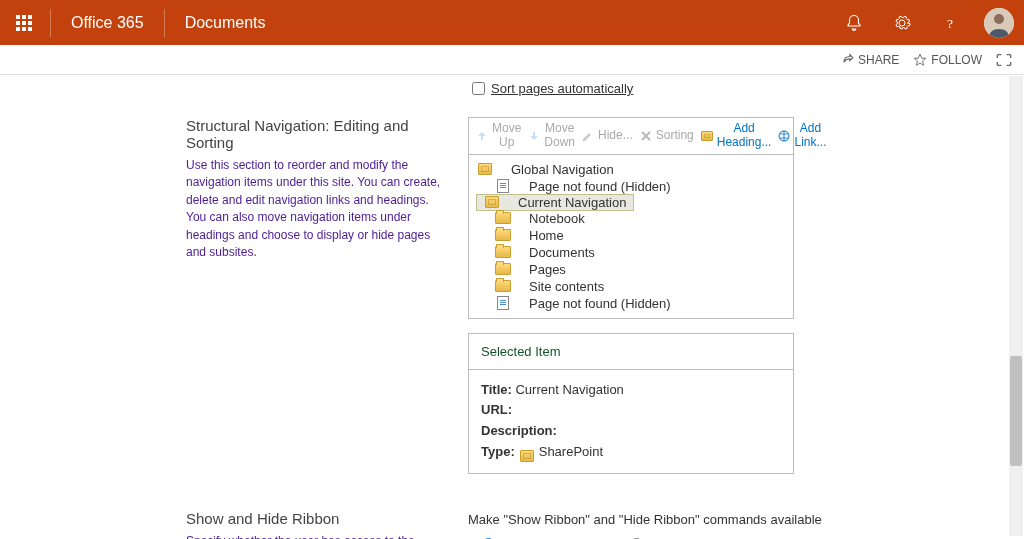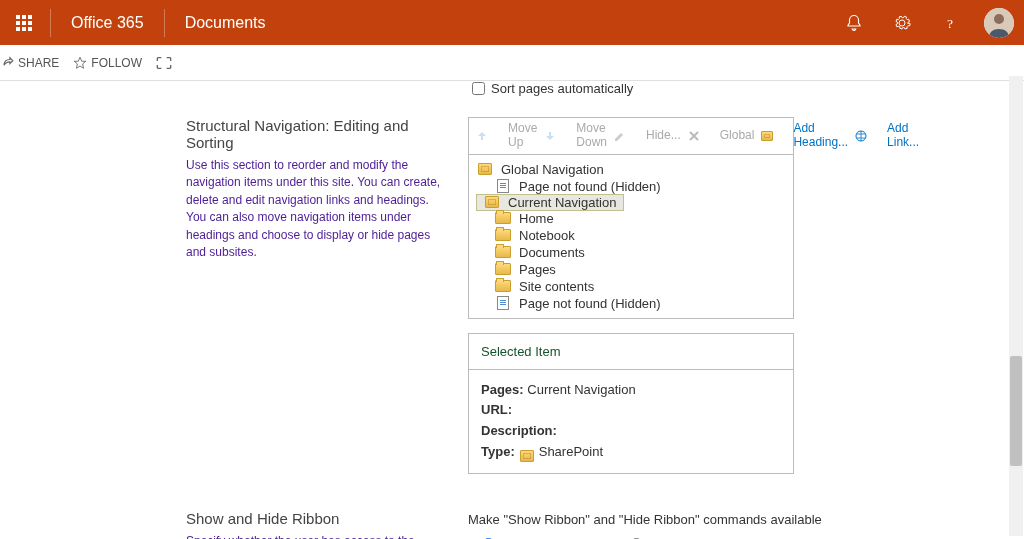--- a/index.html
+++ b/index.html
@@ -11,43 +11,43 @@
   .waffle-grid span { background: #fff; width: 4px; height: 4px; }
   .brand-sep { width: 1px; height: 28px; background: rgba(255,255,255,0.3); margin: 0 2px; }
   .brand { padding: 0 18px; font-size: 16px; font-weight: 400; }
   .brand2 { padding: 0 18px; font-size: 16px; font-weight: 400; }
   .topbar-spacer { flex: 1; }
   .topbar-icon { width: 48px; height: 45px; display: flex; align-items: center; justify-content: center; cursor: pointer; }
   .topbar-icon svg { fill: #fff; }
   .avatar { width: 30px; height: 30px; border-radius: 50%; background: #eee; margin: 0 10px; overflow: hidden; }
   .avatar svg { width: 30px; height: 30px; }
   
-  .actionbar { height: 36px; border-bottom: 1px solid #e0e0e0; display: flex; align-items: center; justify-content: flex-start; padding-right: 12px; gap: 14px; color: #555; font-size: 12px; }
+  .actionbar { height: 30px; border-bottom: 1px solid #e0e0e0; display: flex; align-items: center; justify-content: flex-end; padding-right: 12px; gap: 14px; color: #555; font-size: 12px; }
   .actionbar .act { display: flex; align-items: center; gap: 4px; cursor: pointer; }
   .actionbar svg { fill: #666; }
   
   .content { position: absolute; top: 75px; bottom: 0; left: 0; right: 0; overflow: hidden; padding: 0 40px 0 186px; }
   
-  .checkbox-row { position: absolute; left: 472px; top: 6px; font-size: 13px; color: #333; display: flex; align-items: center; gap: 6px; }
+  .checkbox-row { position: absolute; left: 472px; top: 6px; font-size: 13px; color: #333; display: flex; align-items: center; gap: 6px; text-decoration: underline; }
   .checkbox-row input { margin: 0; }
   
   .section-row { display: flex; gap: 24px; margin-top: 42px; }
   .section-left { width: 258px; flex-shrink: 0; }
   .section-left h3 { font-size: 15px; color: #444; font-weight: 400; margin-bottom: 6px; }
   .section-left p { font-size: 12px; color: #4c1d95; line-height: 1.45; }
   .section-right { flex: 1; max-width: 326px; }
   
   .toolbar { border: 1px solid #bbb; padding: 4px 6px; display: flex; align-items: center; gap: 6px; font-size: 12px; }
-  .tbtn { display: flex; align-items: center; gap: 19px; cursor: pointer; color: #4b4b4b; font-size: 12px; line-height: 1.15; }
+  .tbtn { display: flex; align-items: center; gap: 3px; cursor: pointer; color: #4b4b4b; font-size: 12px; line-height: 1.15; text-align: center; }
   .tbtn.disabled { color: #aaa; cursor: default; }
   .tbtn.enabled { color: #0072c6; }
   .tbtn-icon { width: 14px; height: 14px; display: inline-flex; align-items: center; justify-content: center; flex-shrink: 0; }
   
   .tree { border: 1px solid #bbb; border-top: none; padding: 6px 0; font-size: 13px; }
-  .tree-row { display: flex; align-items: center; gap: 8px; padding: 1px 8px; cursor: pointer; white-space: nowrap; }
+  .tree-row { display: flex; align-items: center; gap: 18px; padding: 1px 8px; cursor: pointer; white-space: nowrap; }
   .tree-row.selected { background: #e8e8e0; border: 1px solid #c0c090; margin: -1px 7px; padding: 0 7px; width: fit-content; }
   .indent1 { padding-left: 26px; }
   .node-icon { width: 16px; height: 14px; display: inline-flex; align-items: center; justify-content: center; flex-shrink: 0; }
   .folder-icon { width: 16px; height: 12px; background: linear-gradient(#fed87a,#e8b84a); border: 1px solid #c9a030; border-radius: 1px; position: relative; }
   .folder-icon::before { content: ""; position: absolute; top: -3px; left: 0; width: 6px; height: 3px; background: #fed87a; border: 1px solid #c9a030; border-bottom: none; border-radius: 1px 1px 0 0; }
   .page-icon { width: 12px; height: 14px; background: #fff; border: 1px solid #888; position: relative; }
   .page-icon::before { content: ""; position: absolute; top: 3px; left: 2px; right: 2px; height: 1px; background: #4a90d9; box-shadow: 0 2px 0 #4a90d9, 0 4px 0 #4a90d9; }
   .nav-icon { width: 14px; height: 12px; background: linear-gradient(#fed87a,#e8b84a); border: 1px solid #c9a030; border-radius: 1px; position: relative; }
   .nav-icon::after { content: ""; position: absolute; inset: 2px; border: 1px solid rgba(140,100,0,.3); }
   
@@ -172,21 +172,21 @@
               </svg>
             </span>
           <span>Hide...</span>
         </div>
         <div class="tbtn disabled">
           <span class="tbtn-icon">
               <svg width="10" height="10" viewBox="0 0 10 10">
                 <path d="M1 1l8 8M9 1L1 9" stroke="#bbb" stroke-width="2"></path>
               </svg>
             </span>
-          <span>Global</span>
+          <span>Sorting</span>
         </div>
         <div class="tbtn enabled">
           <span class="tbtn-icon">
               <span class="nav-icon" style="width:12px;height:10px"></span>
             </span>
           <span style="white-space:pre-line">Add
 Heading...</span>
         </div>
         <div class="tbtn enabled">
           <span class="tbtn-icon">
@@ -216,27 +216,27 @@
         <div class="tree-row selected">
           <span class="node-icon">
               <span class="nav-icon"></span>
             </span>
           <span>Current Navigation</span>
         </div>
         <div class="tree-row indent1">
           <span class="node-icon">
               <span class="folder-icon"></span>
             </span>
+          <span>Notebook</span>
+        </div>
+        <div class="tree-row indent1">
+          <span class="node-icon">
+              <span class="folder-icon"></span>
+            </span>
           <span>Home</span>
-        </div>
-        <div class="tree-row indent1">
-          <span class="node-icon">
-              <span class="folder-icon"></span>
-            </span>
-          <span>Notebook</span>
         </div>
         <div class="tree-row indent1">
           <span class="node-icon">
               <span class="folder-icon"></span>
             </span>
           <span>Documents</span>
         </div>
         <div class="tree-row indent1">
           <span class="node-icon">
               <span class="folder-icon"></span>
@@ -253,21 +253,21 @@
           <span class="node-icon">
               <span class="page-icon"></span>
             </span>
           <span>Page not found (Hidden)</span>
         </div>
       </div>
 
       <div class="selected-item">
         <div class="selected-item-header">Selected Item</div>
         <div class="selected-item-body">
-          <div><span class="lbl">Pages:</span> <span>Current Navigation</span></div>
+          <div><span class="lbl">Title:</span> <span>Current Navigation</span></div>
           <div><span class="lbl">URL:</span> <span></span></div>
           <div><span class="lbl">Description:</span> <span></span></div>
           <div class="type-row">
               <span class="lbl">Type:</span>
               <span class="node-icon">
                 <span class="nav-icon"></span>
               </span> 
               <span>SharePoint</span>
             </div>
         </div>

